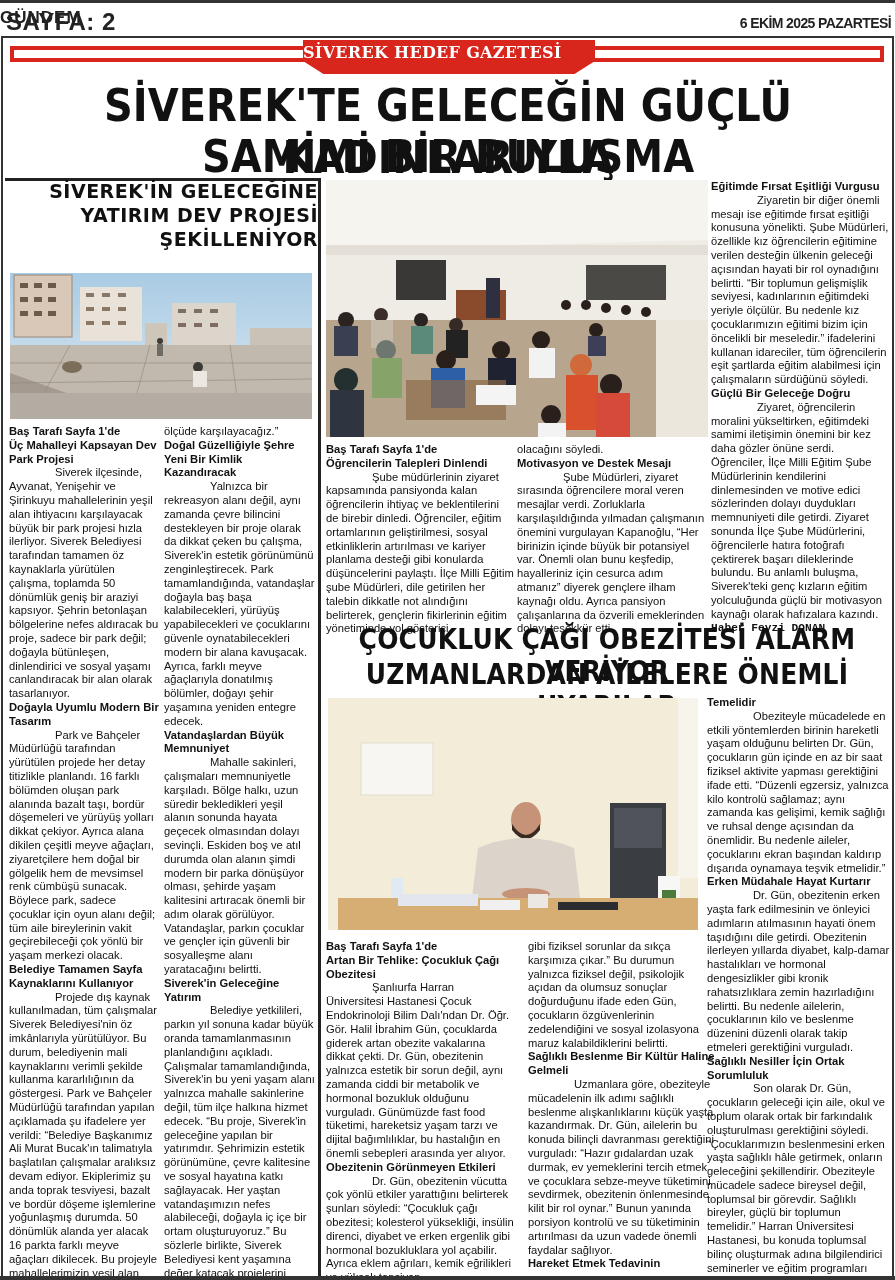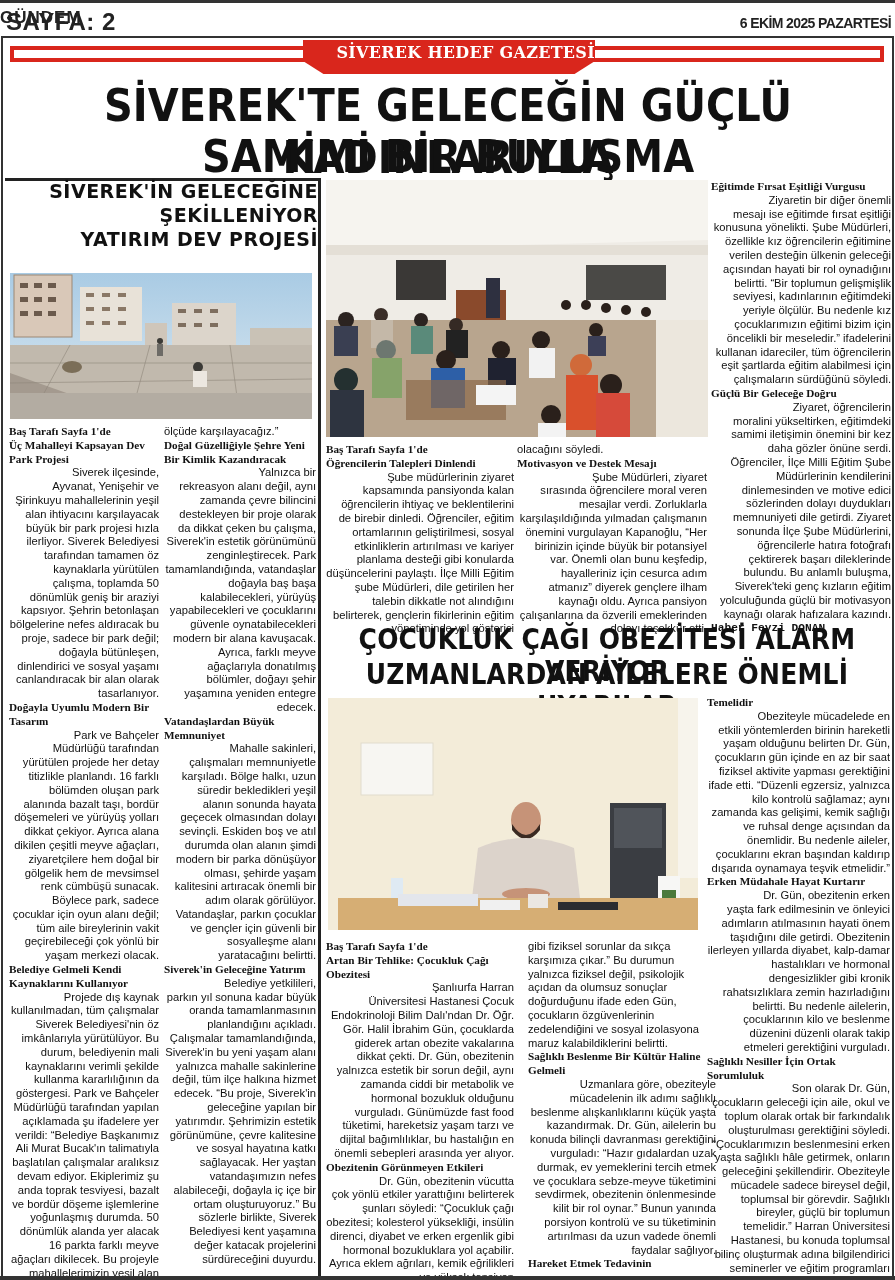--- a/index.html
+++ b/index.html
@@ -10,35 +10,35 @@
   .page-no { position: absolute; left: 6px; top: 8px; font-size: 24px; font-weight: bold; letter-spacing: 0.5px; color: #222; }
   .section-name { position: absolute; left: 0; width: 736px; top: 8px; text-align: left; font-size: 17px; font-weight: bold; letter-spacing: 1px; color: #222; }
   .date { position: absolute; right: 4px; top: 15px; font-size: 14px; font-weight: bold; letter-spacing: -0.6px; color: #222; }
 
   .frame { position: absolute; left: 1px; top: 36px; width: 893px; height: 1244px; border: 2px solid #333; border-bottom: none; }
 
   .banner-bar { position: absolute; left: 10px; top: 46px; width: 874px; height: 16px; background: #d9261c; }
   .banner-bar-inner { position: absolute; left: 14px; top: 50px; width: 866px; height: 8px; background: #fff; }
   .banner-tab { position: absolute; left: 303px; top: 40px; width: 292px; height: 34px; background: #d9261c;
     clip-path: polygon(0 0, 100% 0, 100% 62%, 93% 100%, 7% 100%, 0 62%); }
-  .banner-text { position: absolute; left: 303px; width: 292px; top: 43px; text-align: right; color: #fff; font-family: "DejaVu Serif", serif; font-weight: bold; font-size: 16px; letter-spacing: 0.3px; }
+  .banner-text { position: absolute; left: 303px; width: 292px; top: 43px; text-align: left; color: #fff; font-family: "DejaVu Serif", serif; font-weight: bold; font-size: 16px; letter-spacing: 0.3px; }
 
   .headline { position: absolute; left: 8px; width: 880px; text-align: center; font-family: "DejaVu Sans", sans-serif; font-weight: bold; color: #111; transform-origin: center top; }
   .h-main1 { top: 80px; font-size: 40px; letter-spacing: 0; transform: scaleY(1.12); }
   .h-main2 { top: 131px; font-size: 40px; transform: scaleY(1.12); }
 
   .left-box { position: absolute; left: 5px; top: 178px; width: 316px; height: 1102px; border-top: 3px solid #222; border-right: 3px solid #222; }
   .h-left { position: absolute; left: 5px; width: 313px; text-align: right; font-family: "DejaVu Sans", sans-serif; font-weight: bold; font-size: 19px; line-height: 24px; top: 179px; letter-spacing: 0.5px; }
 
   .photo { position: absolute; overflow: hidden; }
   .photo svg { width: 100%; height: 100%; display: block; }
 
   .col { position: absolute; font-size: 11.2px; line-height: 13.8px; color: #111; }
-  .col p { text-indent: 46px; text-align: right; }
-  .col h4 { font-size: 11.2px; line-height: 13.8px; font-weight: bold; font-family: Liberation Serif, serif; }
+  .col p { text-indent: 46px; }
+  .col h4 { font-size: 11.2px; line-height: 13.8px; font-weight: bold; }
   .col .credit { font-weight: bold; font-family: Liberation Mono, monospace; }
 
   .h-sub { position: absolute; left: 322px; width: 570px; text-align: center; font-family: "DejaVu Sans", sans-serif; font-weight: bold; font-size: 25px; transform: scaleY(1.1); transform-origin: center top; letter-spacing: 0.2px; }
   .h-sub1 { top: 624px; }
   .h-sub2 { top: 659px; }
   .bottom-rule { position: absolute; left: 0; top: 1276px; width: 895px; height: 4px; background: #333; }
 </style>
 </head>
 <body>
 
@@ -53,22 +53,22 @@
 <div class="banner-bar-inner"></div>
 <div class="banner-tab"></div>
 <div class="banner-text">SİVEREK HEDEF GAZETESİ</div>
 
 <div class="headline h-main1">SİVEREK'TE GELECEĞİN GÜÇLÜ KADINLARIYLA</div>
 <div class="headline h-main2">SAMİMİ BİR BULUŞMA</div>
 
 <div class="left-box"></div>
 <div class="h-left">
   <div>SİVEREK'İN GELECEĞİNE</div>
+  <div>YATIRIM DEV PROJESİ</div>
   <div>ŞEKİLLENİYOR</div>
-  <div>YATIRIM DEV PROJESİ</div>
 </div>
 
 <div class="photo" style="left:10px;top:273px;width:302px;height:146px;">
   <svg viewBox="0 0 302 146" preserveAspectRatio="none">
     <defs>
       <linearGradient id="sky1" x1="0" y1="0" x2="0" y2="1">
         <stop offset="0" stop-color="#a9cbe4"></stop>
           <stop offset="1" stop-color="#dde9f1"></stop>
       </linearGradient>
     </defs>
@@ -126,21 +126,21 @@
     <ellipse cx="62" cy="94" rx="10" ry="6" fill="#7b6e58"></ellipse>
   </svg>
 </div>
 
 <div class="col" style="left:9px;top:425px;width:150px;">
   <h4>Baş Tarafı Sayfa 1'de</h4>
   <h4>Üç Mahalleyi Kapsayan Dev Park Projesi</h4>
   <p>Siverek ilçesinde, Ayvanat, Yenişehir ve Şirinkuyu mahallelerinin yeşil alan ihtiyacını karşılayacak büyük bir park projesi hızla ilerliyor. Siverek Belediyesi tarafından tamamen öz kaynaklarla yürütülen çalışma, toplamda 50 dönümlük geniş bir araziyi kapsıyor. Şehrin betonlaşan bölgelerine nefes aldıracak bu proje, sadece bir park değil; doğayla bütünleşen, dinlendirici ve sosyal yaşamı canlandıracak bir alan olarak tasarlanıyor.</p>
   <h4>Doğayla Uyumlu Modern Bir Tasarım</h4>
   <p>Park ve Bahçeler Müdürlüğü tarafından yürütülen projede her detay titizlikle planlandı. 16 farklı bölümden oluşan park alanında bazalt taşı, bordür döşemeleri ve yürüyüş yolları dikkat çekiyor. Ayrıca alana dikilen çeşitli meyve ağaçları, ziyaretçilere hem doğal bir gölgelik hem de mevsimsel renk cümbüşü sunacak. Böylece park, sadece çocuklar için oyun alanı değil; tüm aile bireylerinin vakit geçirebileceği çok yönlü bir yaşam merkezi olacak.</p>
-  <h4>Belediye Gelmeli Kendi Kaynaklarını Kullanıyor</h4>
+  <h4>Belediye Tamamen Sayfa Kaynaklarını Kullanıyor</h4>
   <p>Projede dış kaynak kullanılmadan, tüm çalışmalar Siverek Belediyesi'nin öz imkânlarıyla yürütülüyor. Bu durum, belediyenin mali kaynaklarını verimli şekilde kullanma kararlılığının da göstergesi. Park ve Bahçeler Müdürlüğü tarafından yapılan açıklamada şu ifadelere yer verildi: “Belediye Başkanımız Ali Murat Bucak'ın talimatıyla başlatılan çalışmalar aralıksız devam ediyor. Ekiplerimiz şu anda toprak tesviyesi, bazalt ve bordür döşeme işlemlerine yoğunlaşmış durumda. 50 dönümlük alanda yer alacak 16 parkta farklı meyve ağaçları dikilecek. Bu projeyle mahallelerimizin yeşil alan ihtiyacını büyük</p>
 </div>
 
 <div class="col" style="left:164px;top:425px;width:152px;">
   <div>ölçüde karşılayacağız.”</div>
   <h4>Doğal Güzelliğiyle Şehre Yeni Bir Kimlik Kazandıracak</h4>
   <p>Yalnızca bir rekreasyon alanı değil, aynı zamanda çevre bilincini destekleyen bir proje olarak da dikkat çeken bu çalışma, Siverek'in estetik görünümünü zenginleştirecek. Park tamamlandığında, vatandaşlar doğayla baş başa kalabilecekleri, yürüyüş yapabilecekleri ve çocuklarını güvenle oynatabilecekleri modern bir alana kavuşacak. Ayrıca, farklı meyve ağaçlarıyla donatılmış bölümler, doğayı şehir yaşamına yeniden entegre edecek.</p>
   <h4>Vatandaşlardan Büyük Memnuniyet</h4>
   <p>Mahalle sakinleri, çalışmaları memnuniyetle karşıladı. Bölge halkı, uzun süredir bekledikleri yeşil alanın sonunda hayata geçecek olmasından dolayı sevinçli. Eskiden boş ve atıl durumda olan alanın şimdi modern bir parka dönüşüyor olması, şehirde yaşam kalitesini artıracak önemli bir adım olarak görülüyor. Vatandaşlar, parkın çocuklar ve gençler için güvenli bir sosyalleşme alanı yaratacağını belirtti.</p>
   <h4>Siverek'in Geleceğine Yatırım</h4>

